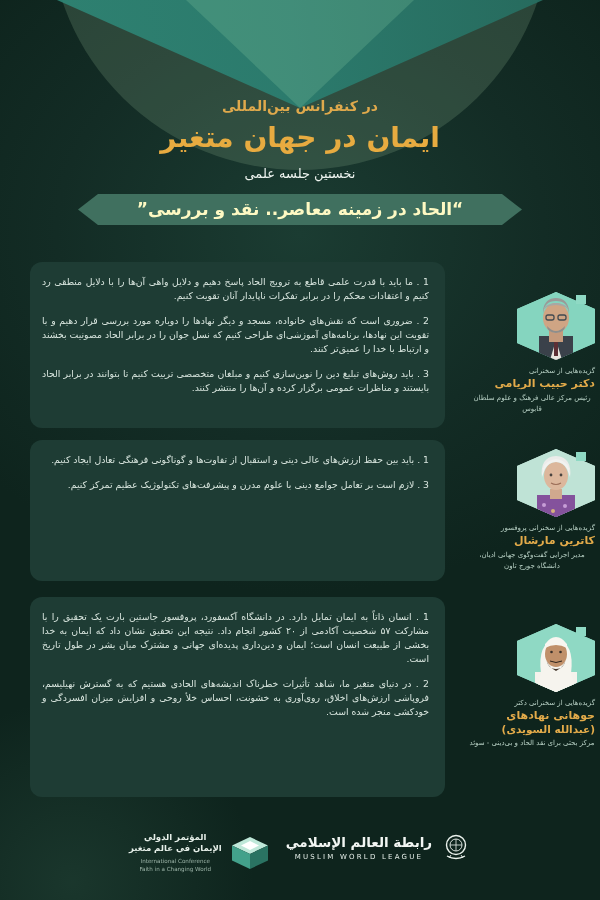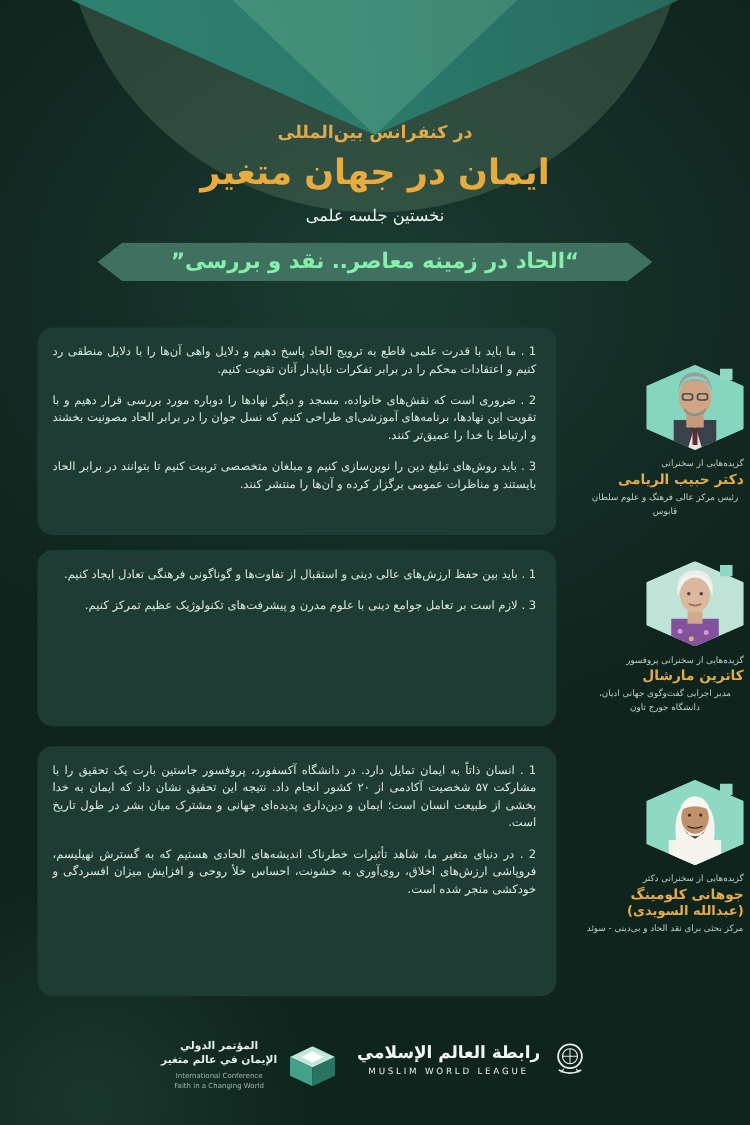--- a/index.html
+++ b/index.html
@@ -20,21 +20,21 @@
     opacity:.88;clip-path:polygon(9.5% 0,90.5% 0,50% 100%);}
   .deco-tri-inner{position:absolute;top:0;left:0;width:600px;height:108px;
     background:rgba(130,200,160,.25);clip-path:polygon(31% 0,69% 0,50% 100%);}
   
   .header{position:absolute;top:98px;left:0;width:600px;text-align:center;}
   .kicker{font-size:14px;font-weight:bold;color:#dfa94c;}
   .main-title{font-size:28px;font-weight:bold;color:#e7ab40;margin-top:7px;}
   .subtitle{font-size:13px;color:#eef4f0;margin-top:12px;}
   .band{margin:13px auto 0;width:444px;height:31px;line-height:31px;background:#40705f;
     clip-path:polygon(0 50%,4.5% 0,95.5% 0,100% 50%,95.5% 100%,4.5% 100%);
-    font-size:17px;font-weight:bold;color:#86efac;direction:rtl;}
+    font-size:17px;font-weight:bold;color:#fef9c3;direction:rtl;}
   
   .row{position:absolute;left:0;width:600px;}
   .row1{top:262px;height:166px;}
   .row2{top:440px;height:141px;}
   .row3{top:597px;height:200px;}
   .card{position:absolute;left:30px;top:0;width:415px;height:100%;
     background:#1e3c34;border-radius:12px;padding:13px 16px 10px 12px;
     direction:rtl;text-align:justify;color:#d8e5de;font-size:9.3px;line-height:1.5;}
   .card p{margin:0 0 11px;}
   .card p:last-child{margin-bottom:0;}
@@ -166,21 +166,21 @@
             <path d="M28 24 Q39 18 50 24 L50 20 Q45 15 39 15 Q33 15 28 20 Z" fill="#f8f6f0"></path>
             <circle cx="34.5" cy="28" r="1.3" fill="#39302a"></circle>
             <circle cx="43.5" cy="28" r="1.3" fill="#39302a"></circle>
             <path d="M29 33 Q30 45 39 45 Q48 45 49 33 Q49 42 39 47 Q29 42 29 33 Z" fill="#43362c"></path>
             <path d="M33 37 Q39 40 45 37" stroke="#2e241d" stroke-width="1" fill="none"></path>
           </svg>
         </div>
         <span class="hex-tab"></span>
       </div>
       <div class="sp-intro">گزیده‌هایی از سخنرانی دکتر</div>
-      <div class="sp-name">جوهانی کلومینگ</div>
+      <div class="sp-name">جوهانی نهادهای</div>
       <div class="sp-name2">(عبدالله السویدی)</div>
       <div class="sp-role">مرکز بحثی برای نقد الحاد و بی‌دینی - سوئد</div>
     </aside>
   </section>
 
   <div class="footer">
     <div class="conf-logo">
       <div class="conf-text">
         <div class="conf-ar">
           <div>المؤتمر الدولي</div>

